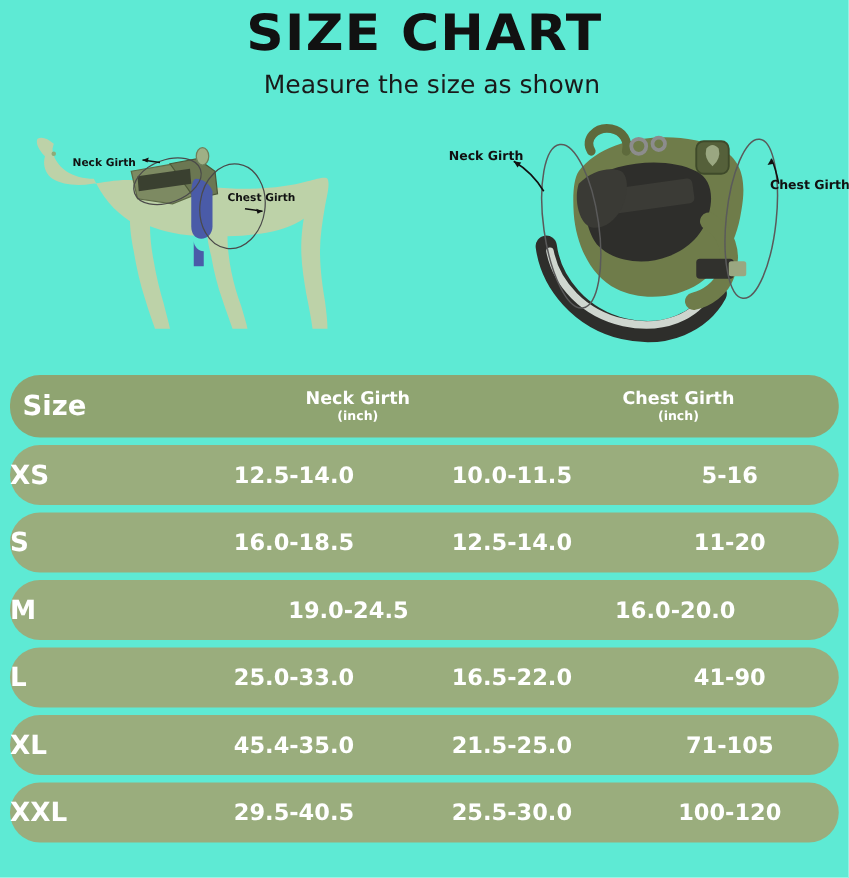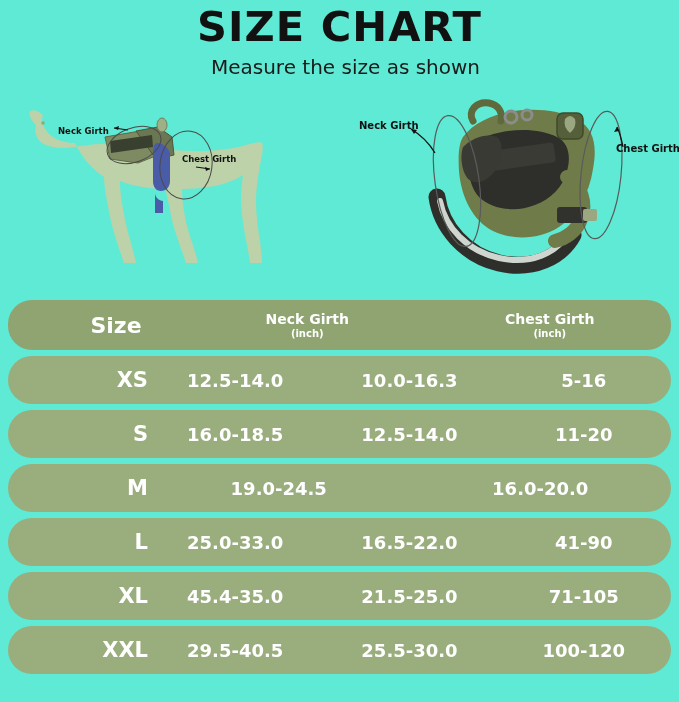--- a/index.html
+++ b/index.html
@@ -93,27 +93,27 @@
     border-radius: 24px;
     margin-bottom: 6px;
     color: #ffffff;
   }
   .row.header {
     height: 50px;
     background: #8fa471;
   }
   .c-size {
     width: 140px;
-    text-align: right;
+    text-align: left;
     font-size: 21px;
     font-weight: bold;
   }
   .row.header .c-size {
-    text-align: center;
-    padding-left: 38px;
+    text-align: left;
+    padding-left: 10px;
     font-size: 22px;
     font-weight: bold;
   }
   .c {
     flex: 1;
     text-align: center;
     font-size: 18px;
     font-weight: bold;
   }
   .hcell {
@@ -244,21 +244,21 @@
       </div>
       <div class="hcell">
         <span class="h1">Chest Girth</span>
         <span class="h2">(inch)</span>
       </div>
     </div>
 
     <div class="row">
       <div class="c-size">XS</div>
       <div class="c">12.5-14.0</div>
-      <div class="c">10.0-16.3</div>
+      <div class="c">10.0-11.5</div>
       <div class="c">5-16</div>
     </div>
 
     <div class="row">
       <div class="c-size">S</div>
       <div class="c">16.0-18.5</div>
       <div class="c">12.5-14.0</div>
       <div class="c">11-20</div>
     </div>
 

